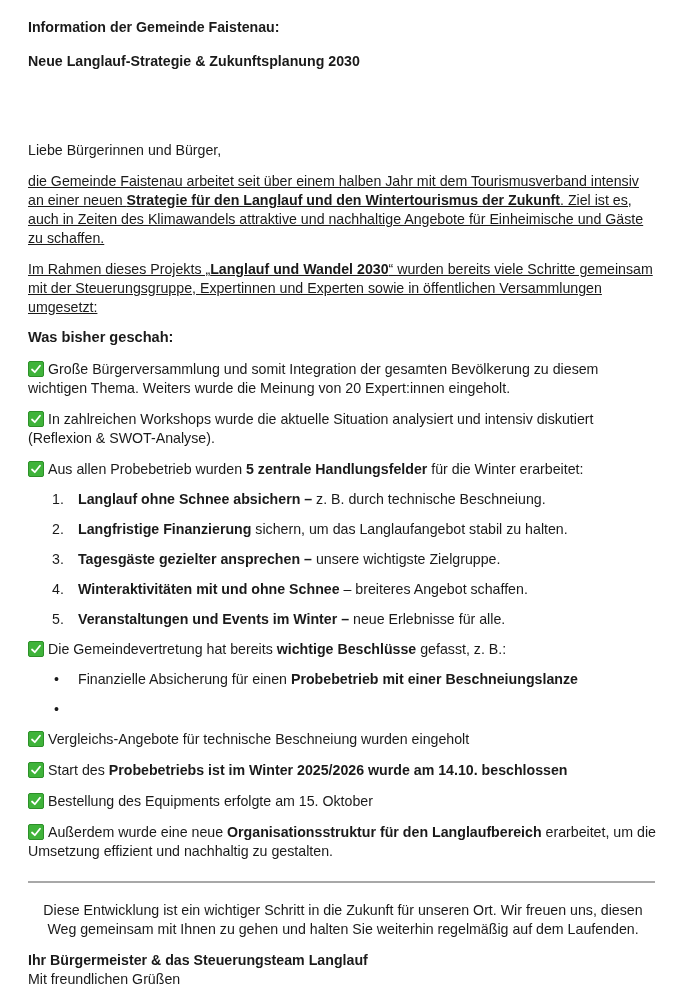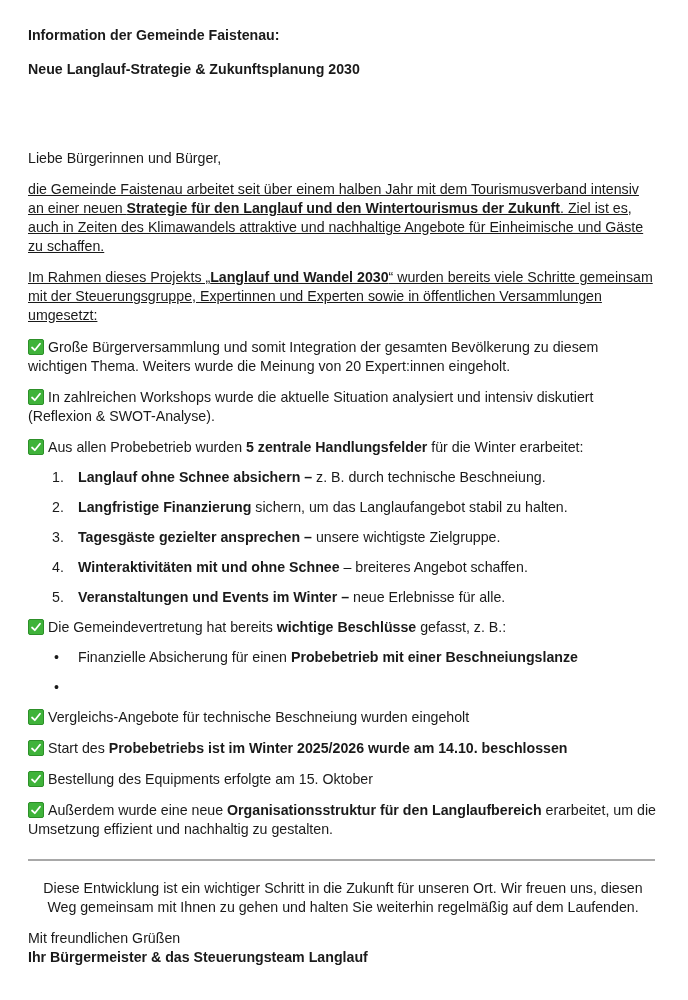--- a/index.html
+++ b/index.html
@@ -19,21 +19,21 @@
       position: relative;
       width: 688px;
       height: 1000px;
       padding: 18px 30px 0 28px;
     }
     .heading {
       font-weight: bold;
       font-size: 14.2px;
       line-height: 19px;
     }
-    .h1 { margin-top: 8px; }
+    .h1 { margin-top: 0; }
     .h2 { margin-top: 15px; }
     p { margin: 0; }
     .greeting { margin-top: 70px; }
     .para { margin-top: 12px; text-decoration: underline; }
     .section-title {
       margin-top: 11px;
       font-weight: bold;
       font-size: 14.6px;
     }
     .check-item {
@@ -103,20 +103,21 @@
 
   <div class="heading h1">Information der Gemeinde Faistenau:</div>
   <div class="heading h2">Neue Langlauf-Strategie &amp; Zukunftsplanung 2030</div>
 
   <p class="greeting">Liebe Bürgerinnen und Bürger,</p>
 
   <p class="para"><span>die Gemeinde Faistenau arbeitet seit über einem halben Jahr mit dem Tourismusverband intensiv an einer neuen </span><b>Strategie für den Langlauf und den Wintertourismus der Zukunft</b><span>. Ziel ist es, auch in Zeiten des Klimawandels attraktive und nachhaltige Angebote für Einheimische und Gäste zu schaffen.</span></p>
 
   <p class="para"><span>Im Rahmen dieses Projekts „</span><b>Langlauf und Wandel 2030</b><span>“ wurden bereits viele Schritte gemeinsam mit der Steuerungsgruppe, Expertinnen und Experten sowie in öffentlichen Versammlungen umgesetzt:</span></p>
 
+  <p class="section-title">Was bisher geschah:</p>
 
   <p class="check-item first"><span class="check"><svg viewBox="0 0 12 12">
           <path d="M2 6.5 L4.8 9.2 L10 2.8" fill="none" stroke="#ffffff" stroke-width="1.8" stroke-linecap="round" stroke-linejoin="round"></path>
         </svg></span><span>Große Bürgerversammlung und somit Integration der gesamten Bevölkerung zu diesem wichtigen Thema. Weiters wurde die Meinung von 20 Expert:innen eingeholt.</span></p>
 
   <p class="check-item"><span class="check"><svg viewBox="0 0 12 12">
           <path d="M2 6.5 L4.8 9.2 L10 2.8" fill="none" stroke="#ffffff" stroke-width="1.8" stroke-linecap="round" stroke-linejoin="round"></path>
         </svg></span><span>In zahlreichen Workshops wurde die aktuelle Situation analysiert und intensiv diskutiert (Reflexion &amp; SWOT-Analyse).</span></p>
 
   <p class="check-item"><span class="check"><svg viewBox="0 0 12 12">
@@ -174,17 +175,17 @@
 
   <p class="check-item"><span class="check"><svg viewBox="0 0 12 12">
           <path d="M2 6.5 L4.8 9.2 L10 2.8" fill="none" stroke="#ffffff" stroke-width="1.8" stroke-linecap="round" stroke-linejoin="round"></path>
         </svg></span><span>Außerdem wurde eine neue </span><b>Organisationsstruktur für den Langlaufbereich</b><span> erarbeitet, um die Umsetzung effizient und nachhaltig zu gestalten.</span></p>
 
   <hr class="rule">
 
   <p class="closing">Diese Entwicklung ist ein wichtiger Schritt in die Zukunft für unseren Ort. Wir freuen uns, diesen Weg gemeinsam mit Ihnen zu gehen und halten Sie weiterhin regelmäßig auf dem Laufenden.</p>
 
   <div class="signoff">
+    <div style="font-weight:bold;">Ihr Bürgermeister &amp; das Steuerungsteam Langlauf</div>
     <div>Mit freundlichen Grüßen</div>
-    <div style="font-weight:bold;">Ihr Bürgermeister &amp; das Steuerungsteam Langlauf</div>
   </div>
 
 </div>
 
 </body></html>

